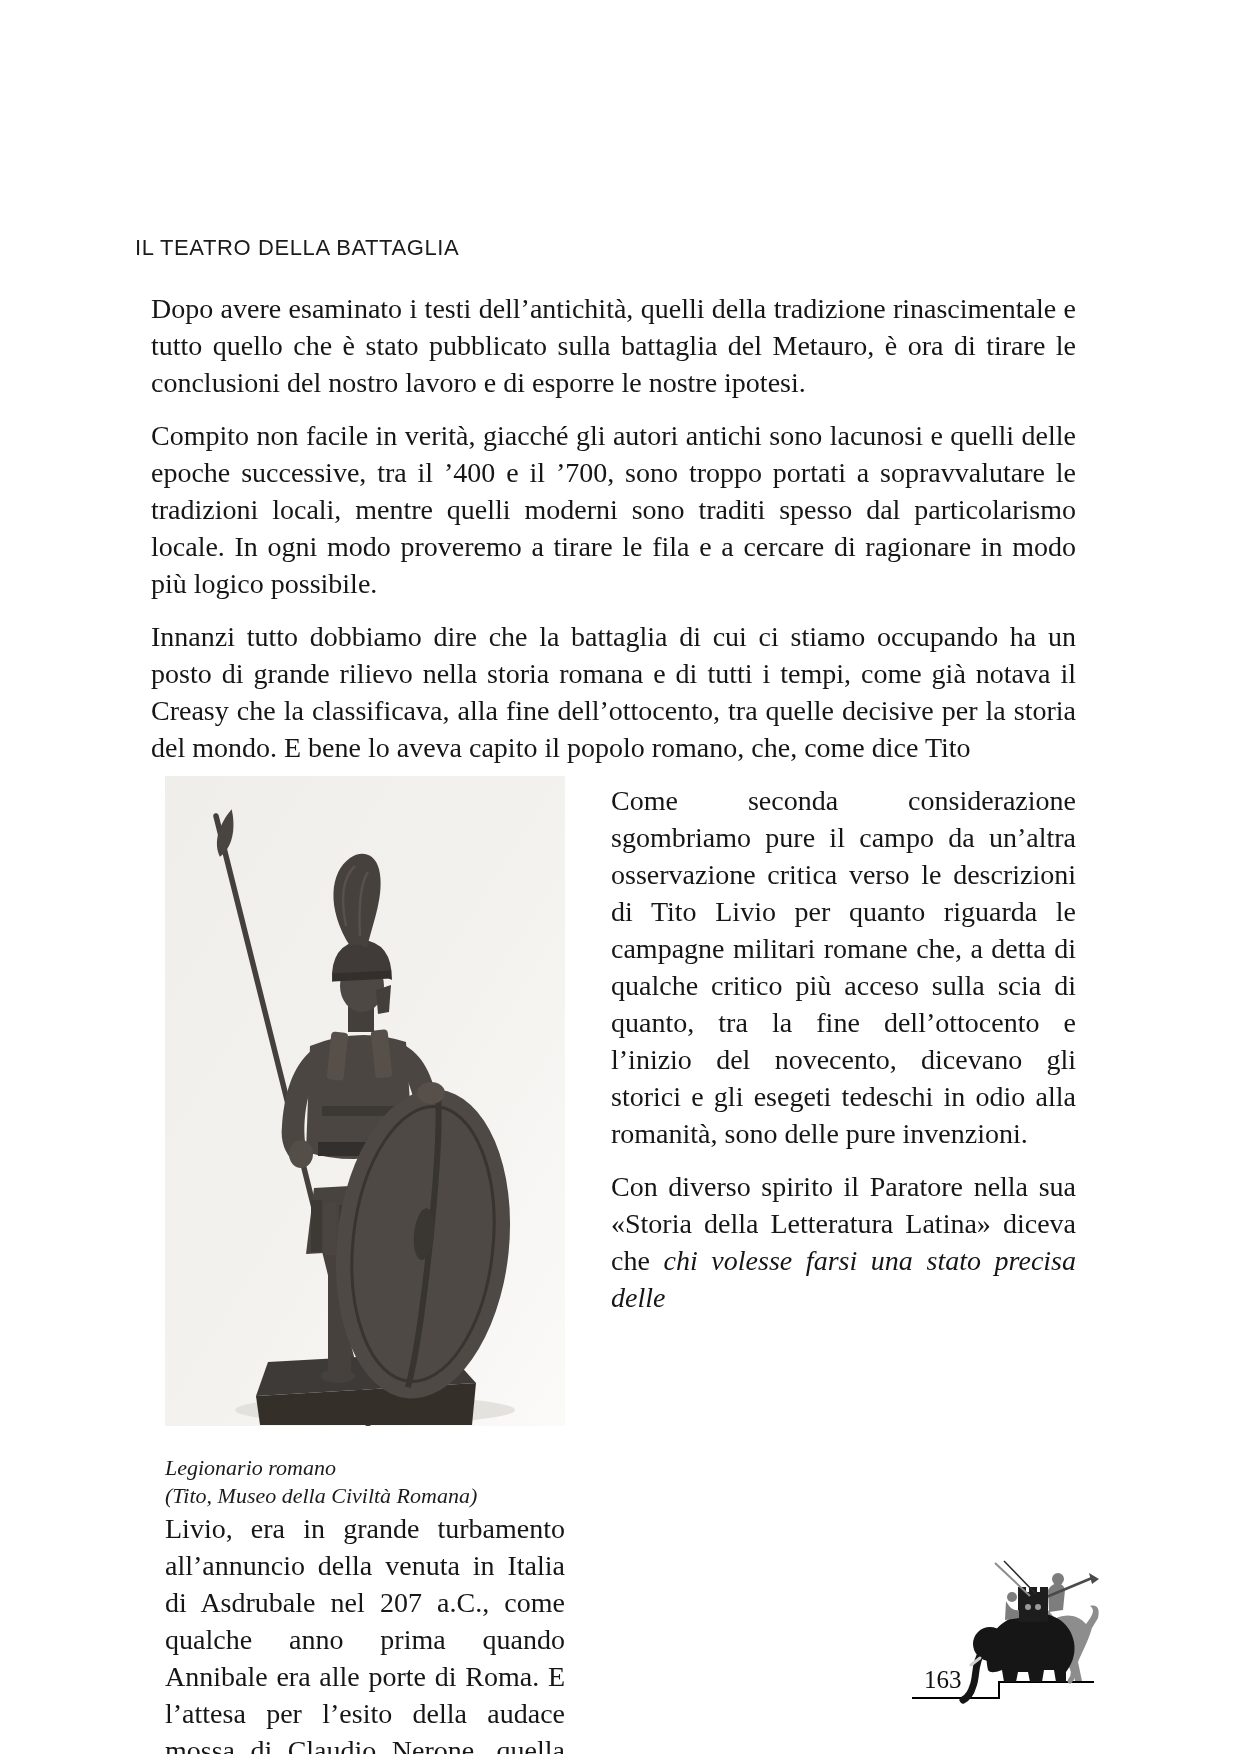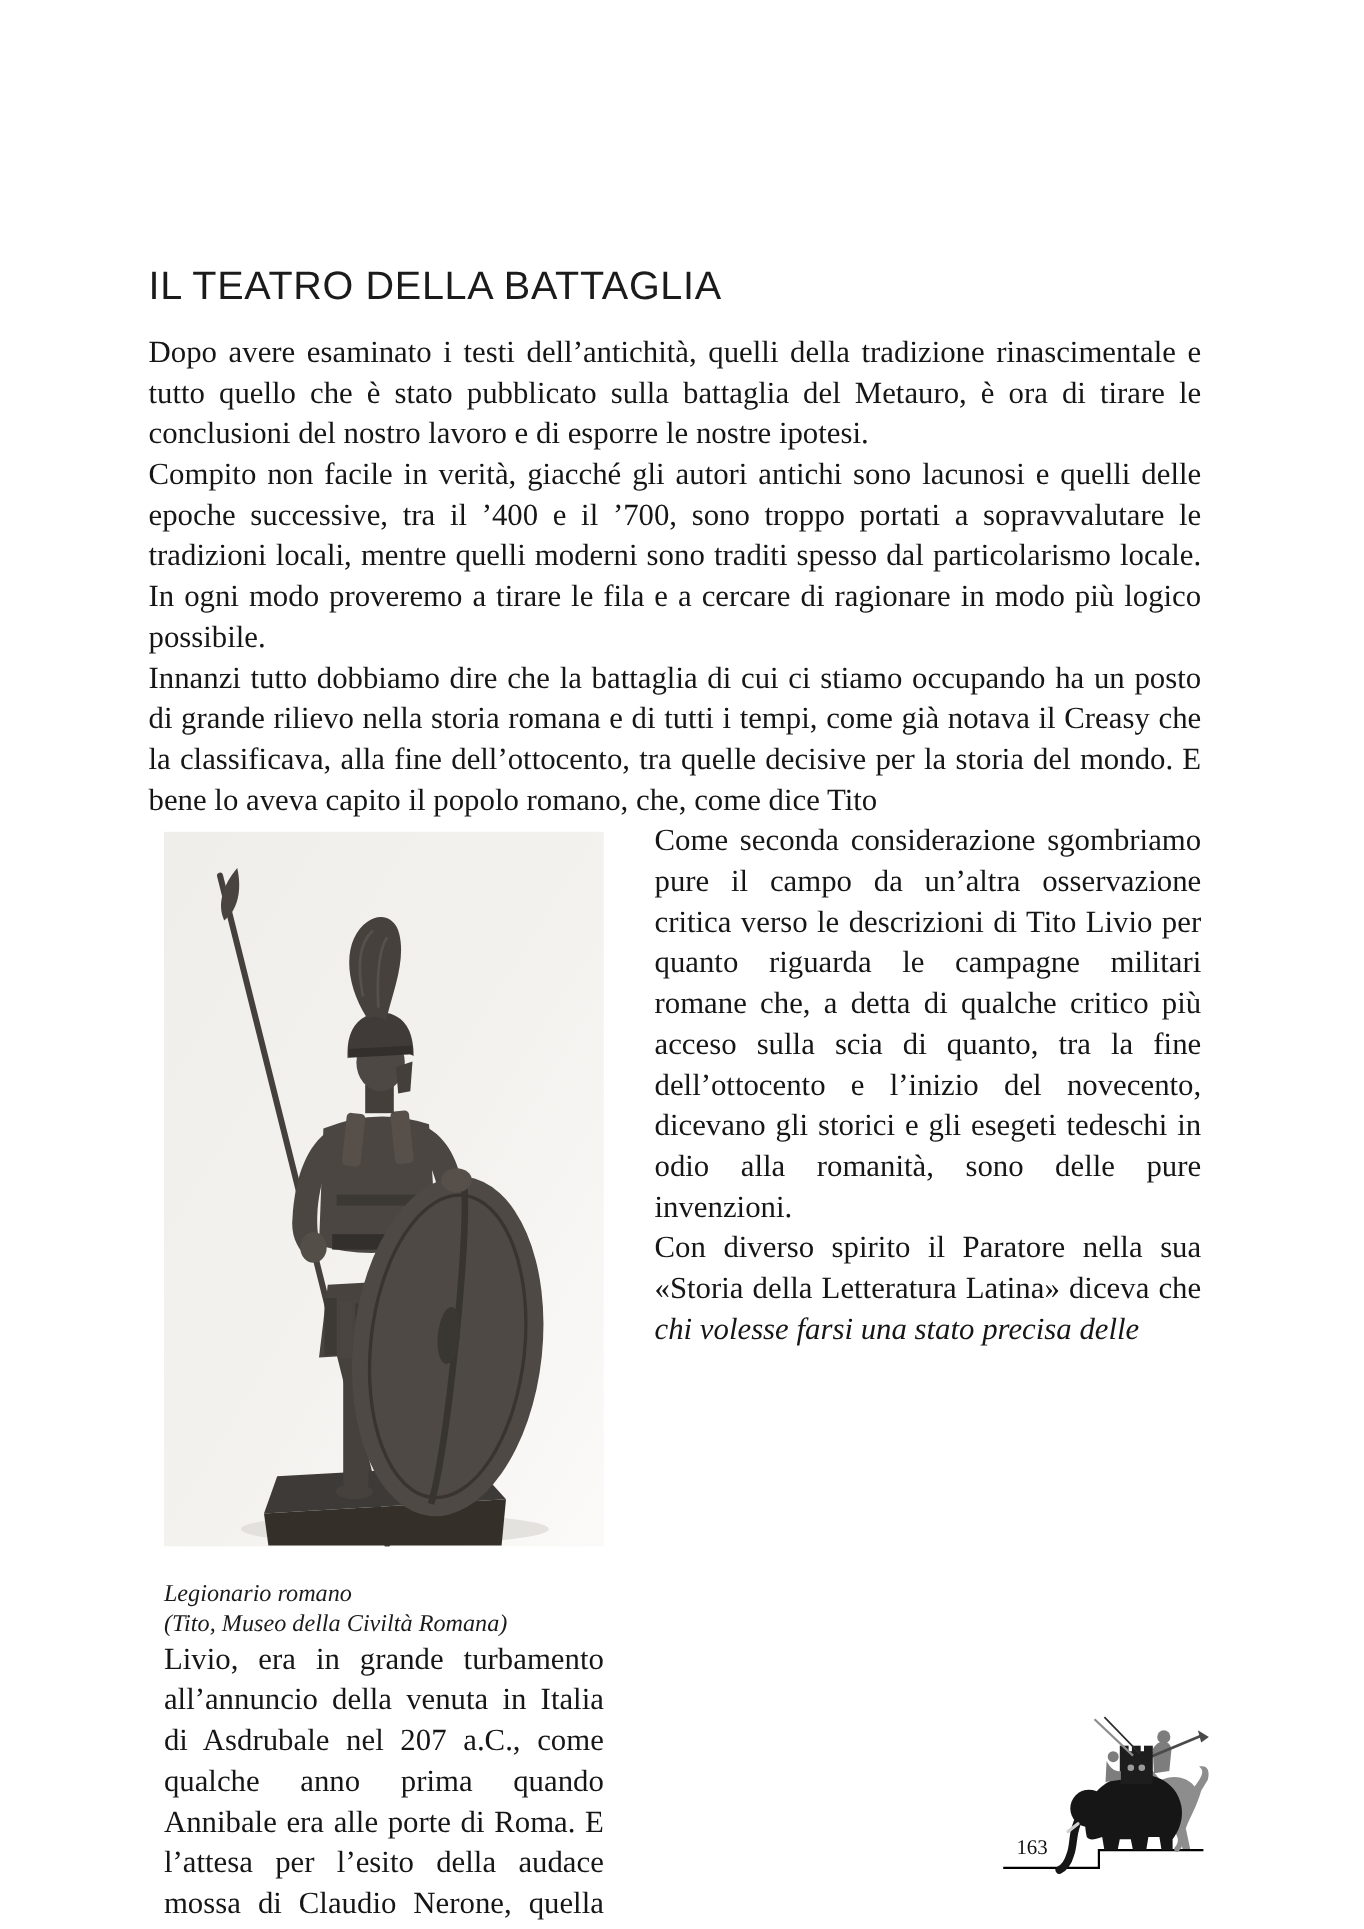--- a/index.html
+++ b/index.html
@@ -12,28 +12,28 @@
     color:#161616;
   }
   .content{
     position:absolute;
     left:135px;top:228px;
     width:957px;
   }
   h1.title{
     font-family:"Liberation Sans", sans-serif;
     font-weight:400;
-    font-size:36px;
+    font-size:22px;
     line-height:32px;
     letter-spacing:0.6px;
     color:#1b1b1b;
-    margin:16px 0 26px 0;
+    margin:4px 0 26px 0;
   }
   .body-text p{
-    margin:0;
+    margin:16px;
     font-size:28px;
     line-height:37px;
     text-align:justify;
     text-justify:inter-word;
   }
   .statue-figure{
     display:block;
     float:left;
     width:400px;
     margin:10px 46px 8px 14px;
@@ -55,21 +55,21 @@
   .fig-caption span{display:block;}
   .p5 em{font-style:italic;}
   .footer-deco{
     position:absolute;
     left:902px;top:1552px;
     width:200px;height:152px;
   }
   .page-number{
     position:absolute;
     left:924px;top:1666px;
-    font-size:19px;
+    font-size:25px;
     line-height:28px;
     color:#111111;
   }
 </style>
 </head>
 <body>
 
 <div class="page">
 
   <div class="content">

